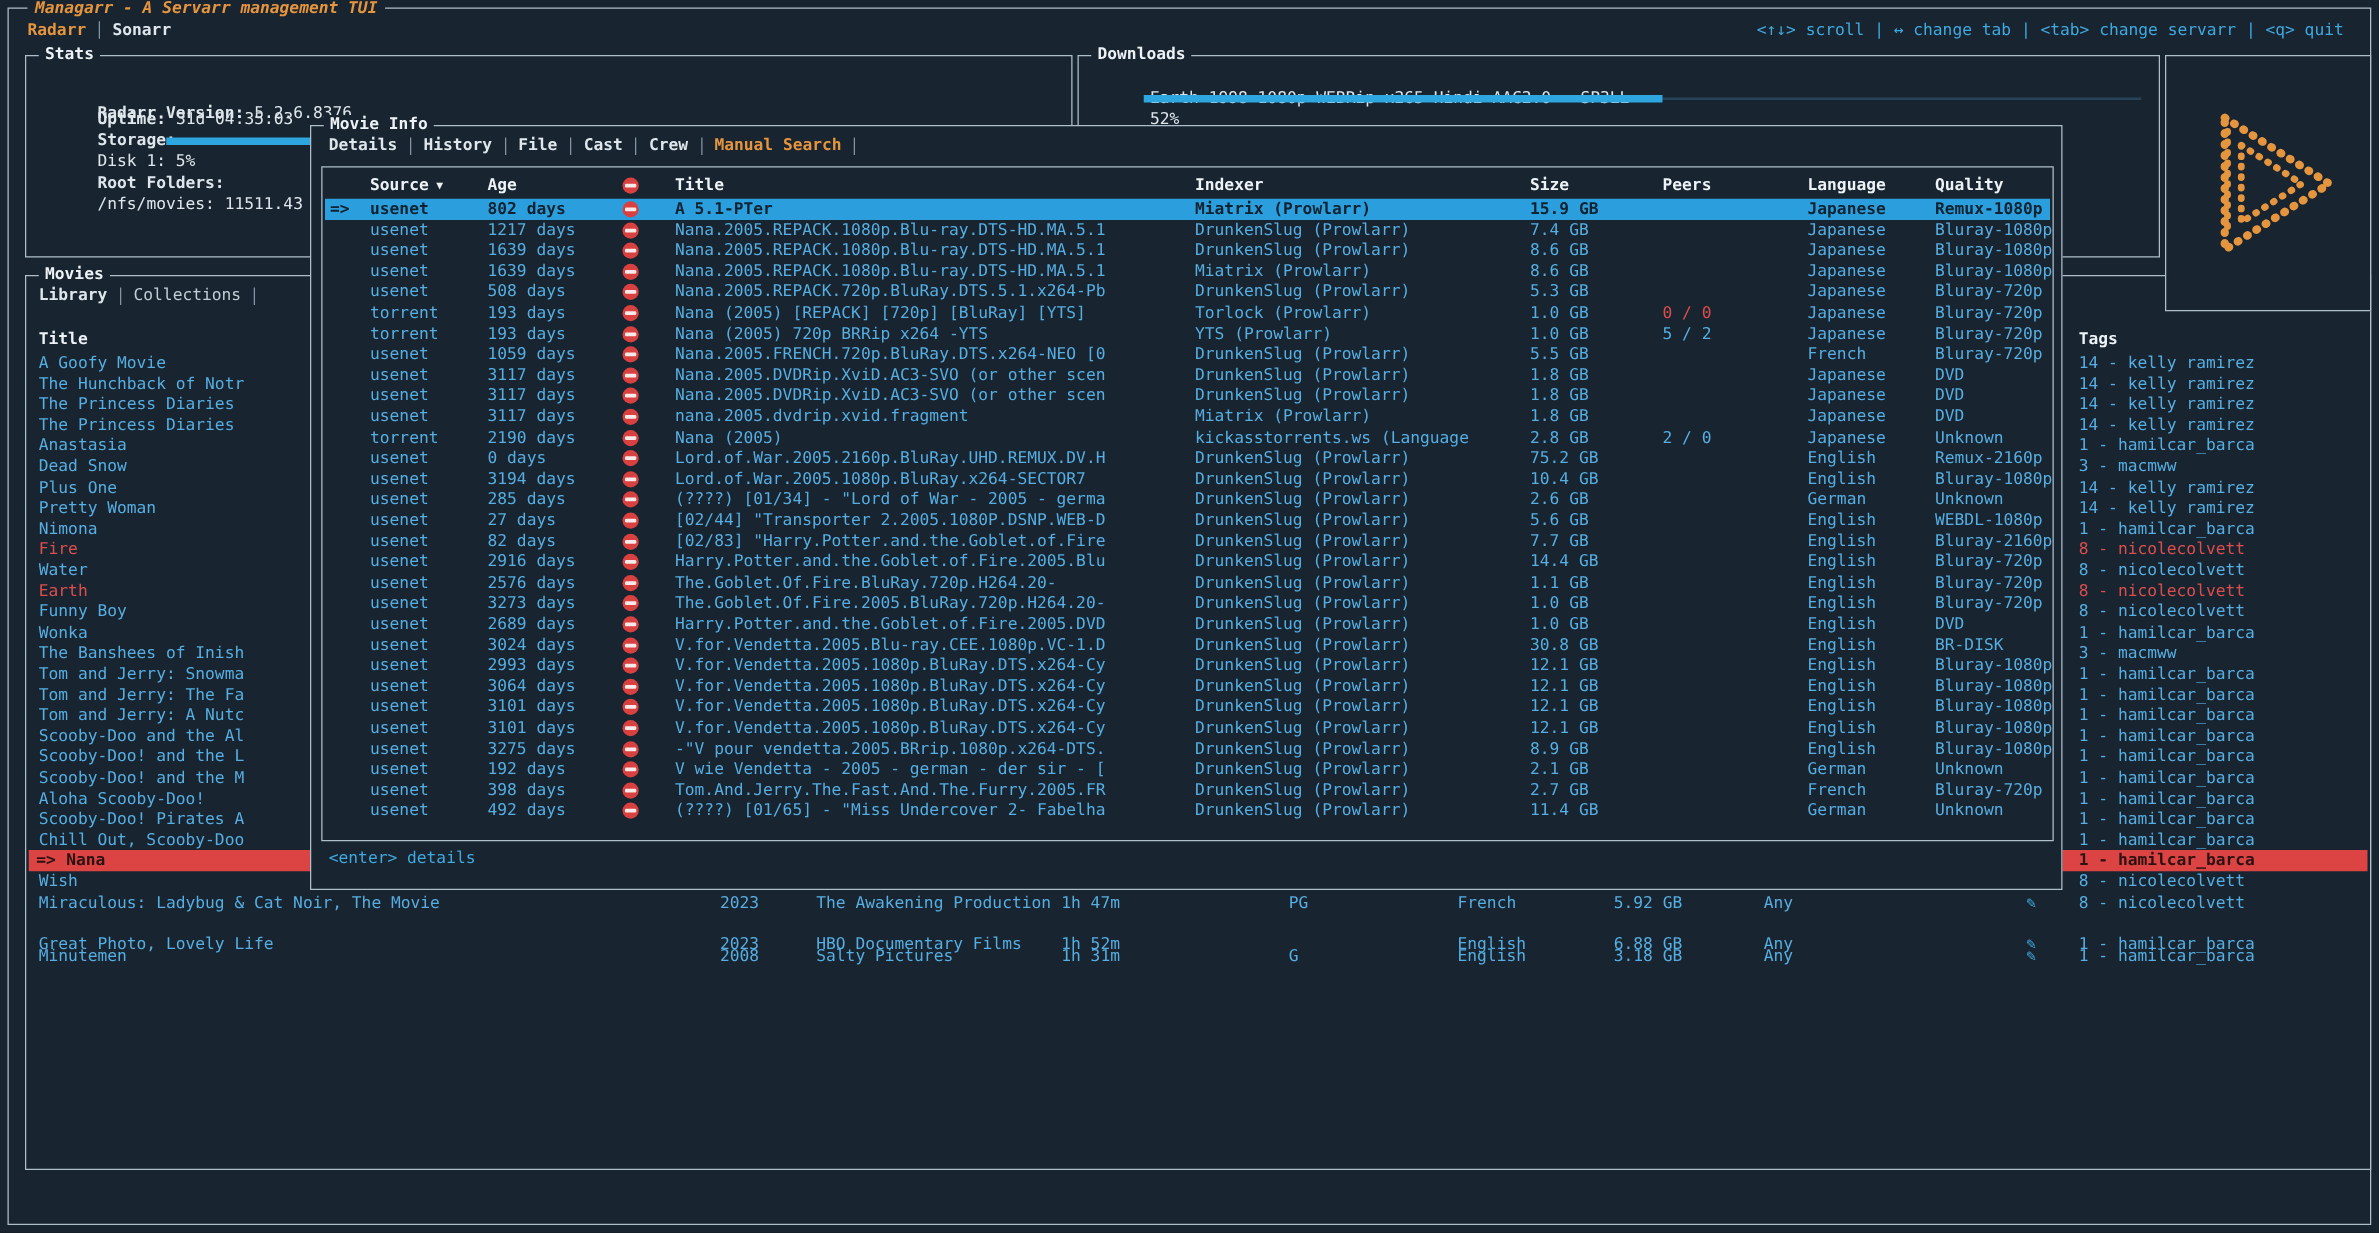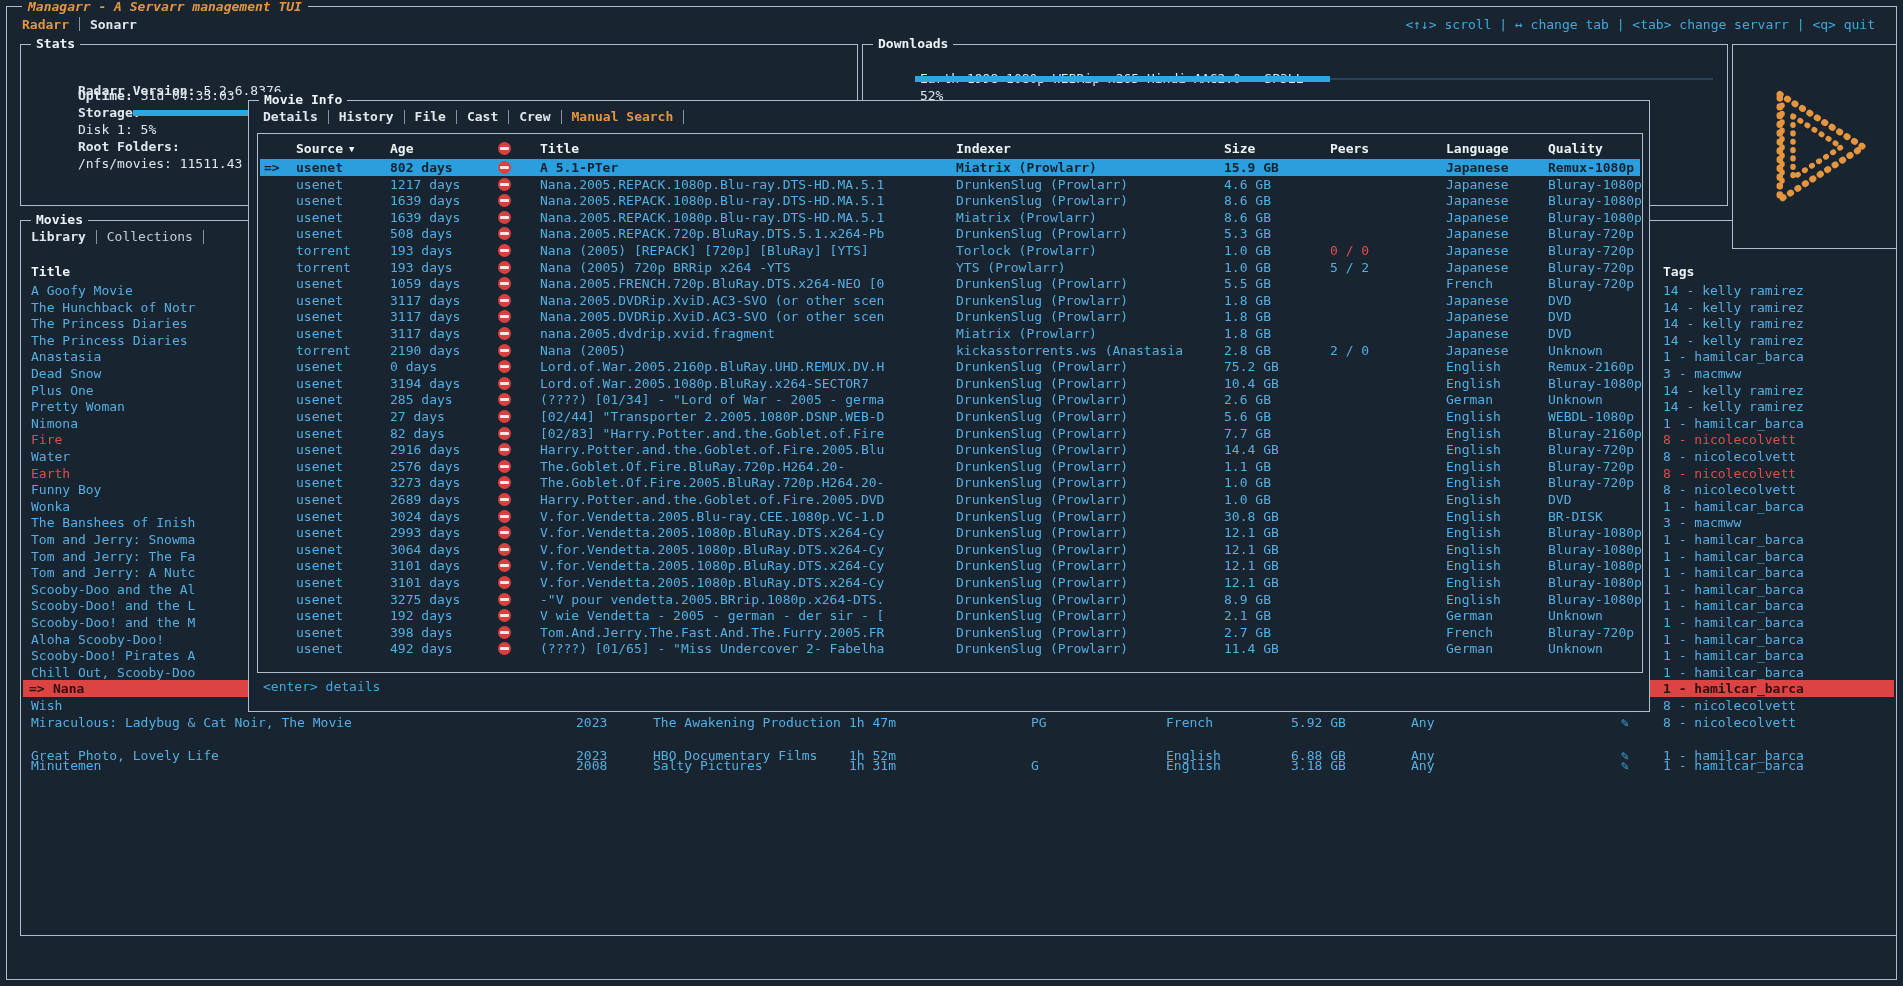--- a/index.html
+++ b/index.html
@@ -573,21 +573,21 @@
     <span class="cell rc-lang">Japanese</span>
     <span class="cell rc-quality">Remux-1080p</span>
   </div>
           <div class="rrow" style="top: 41.6px;">
     <span class="cell rc-marker"></span>
     <span class="cell rc-source">usenet</span>
     <span class="cell rc-age">1217 days</span>
     <span class="cell rc-flag"><span class="noentry"></span></span>
     <span class="cell rc-title">Nana.2005.REPACK.1080p.Blu-ray.DTS-HD.MA.5.1</span>
     <span class="cell rc-indexer">DrunkenSlug (Prowlarr)</span>
-    <span class="cell rc-size">4.6 GB</span>
+    <span class="cell rc-size">7.4 GB</span>
     <span class="cell rc-peers"></span>
     <span class="cell rc-lang">Japanese</span>
     <span class="cell rc-quality">Bluray-1080p</span>
   </div>
           <div class="rrow" style="top: 58.2px;">
     <span class="cell rc-marker"></span>
     <span class="cell rc-source">usenet</span>
     <span class="cell rc-age">1639 days</span>
     <span class="cell rc-flag"><span class="noentry"></span></span>
     <span class="cell rc-title">Nana.2005.REPACK.1080p.Blu-ray.DTS-HD.MA.5.1</span>
@@ -692,21 +692,21 @@
     <span class="cell rc-peers"></span>
     <span class="cell rc-lang">Japanese</span>
     <span class="cell rc-quality">DVD</span>
   </div>
           <div class="rrow" style="top: 207.6px;">
     <span class="cell rc-marker"></span>
     <span class="cell rc-source">torrent</span>
     <span class="cell rc-age">2190 days</span>
     <span class="cell rc-flag"><span class="noentry"></span></span>
     <span class="cell rc-title">Nana (2005)</span>
-    <span class="cell rc-indexer">kickasstorrents.ws (Anastasia</span>
+    <span class="cell rc-indexer">kickasstorrents.ws (Language</span>
     <span class="cell rc-size">2.8 GB</span>
     <span class="cell rc-peers">2 / 0</span>
     <span class="cell rc-lang">Japanese</span>
     <span class="cell rc-quality">Unknown</span>
   </div>
           <div class="rrow" style="top: 224.2px;">
     <span class="cell rc-marker"></span>
     <span class="cell rc-source">usenet</span>
     <span class="cell rc-age">0 days</span>
     <span class="cell rc-flag"><span class="noentry"></span></span>

